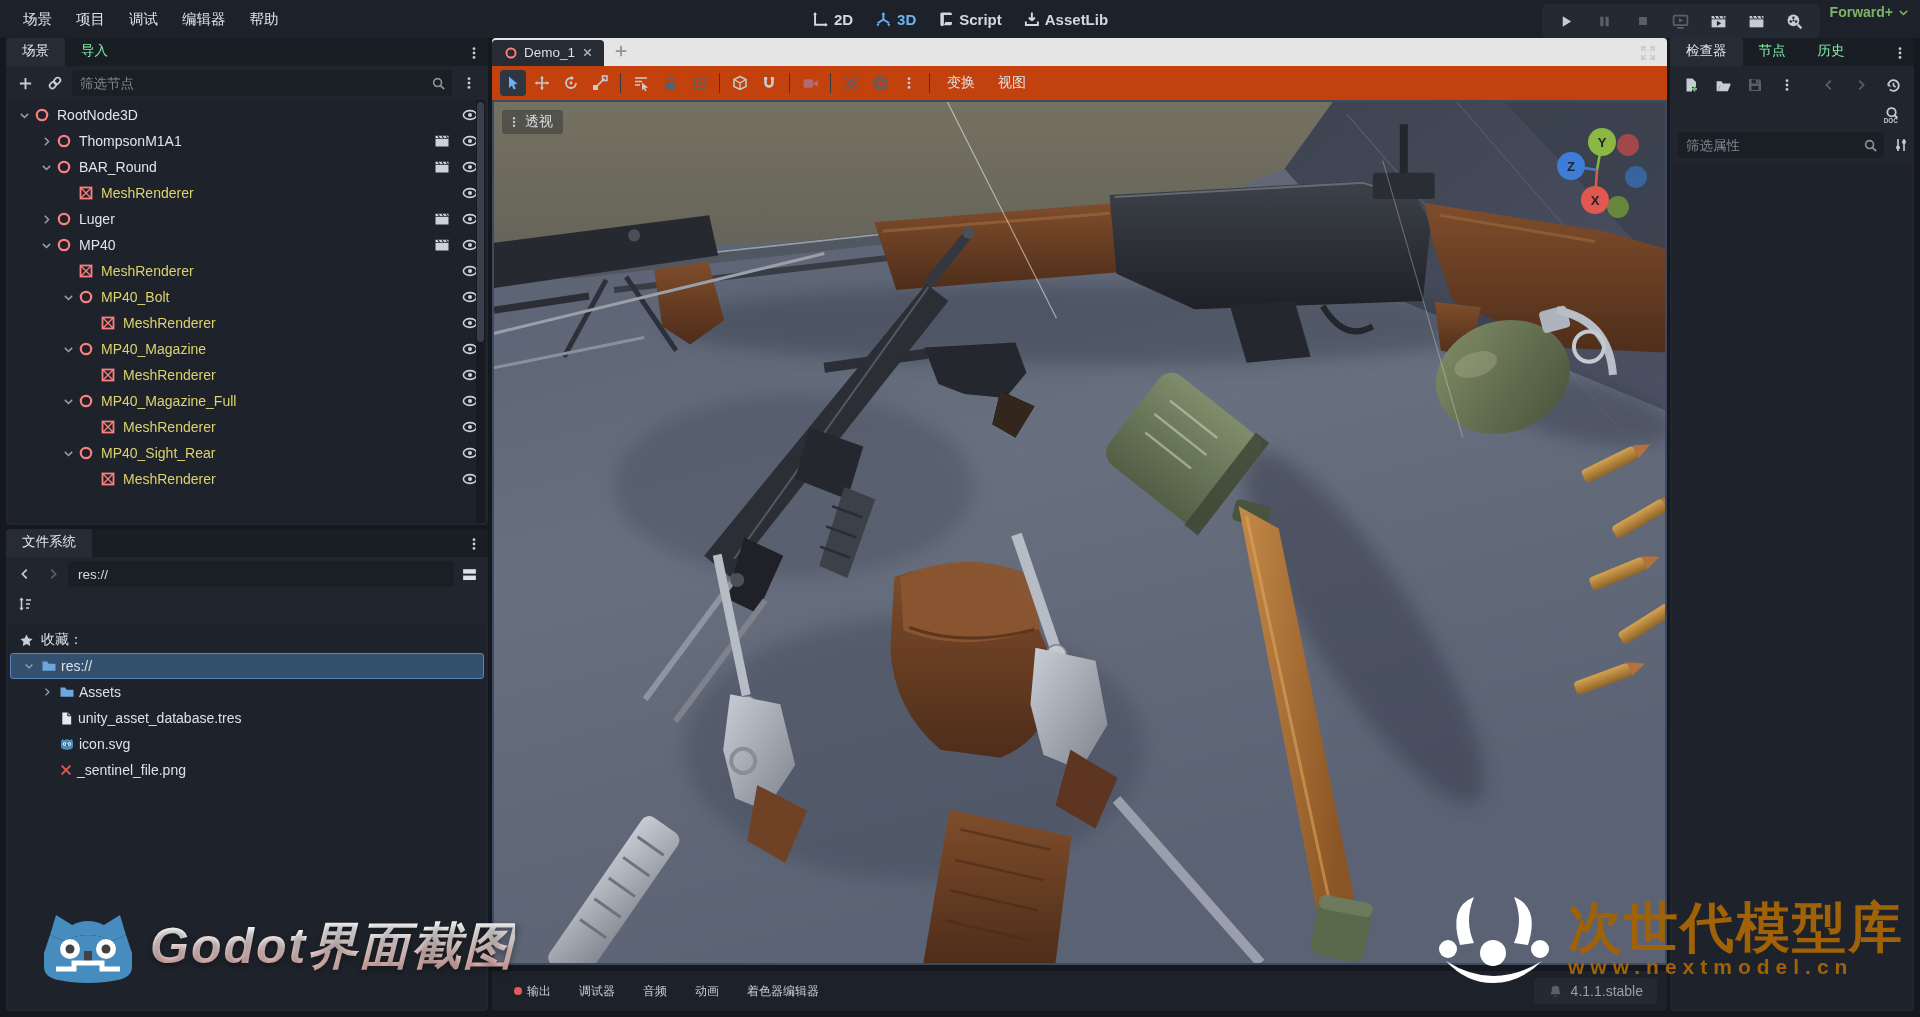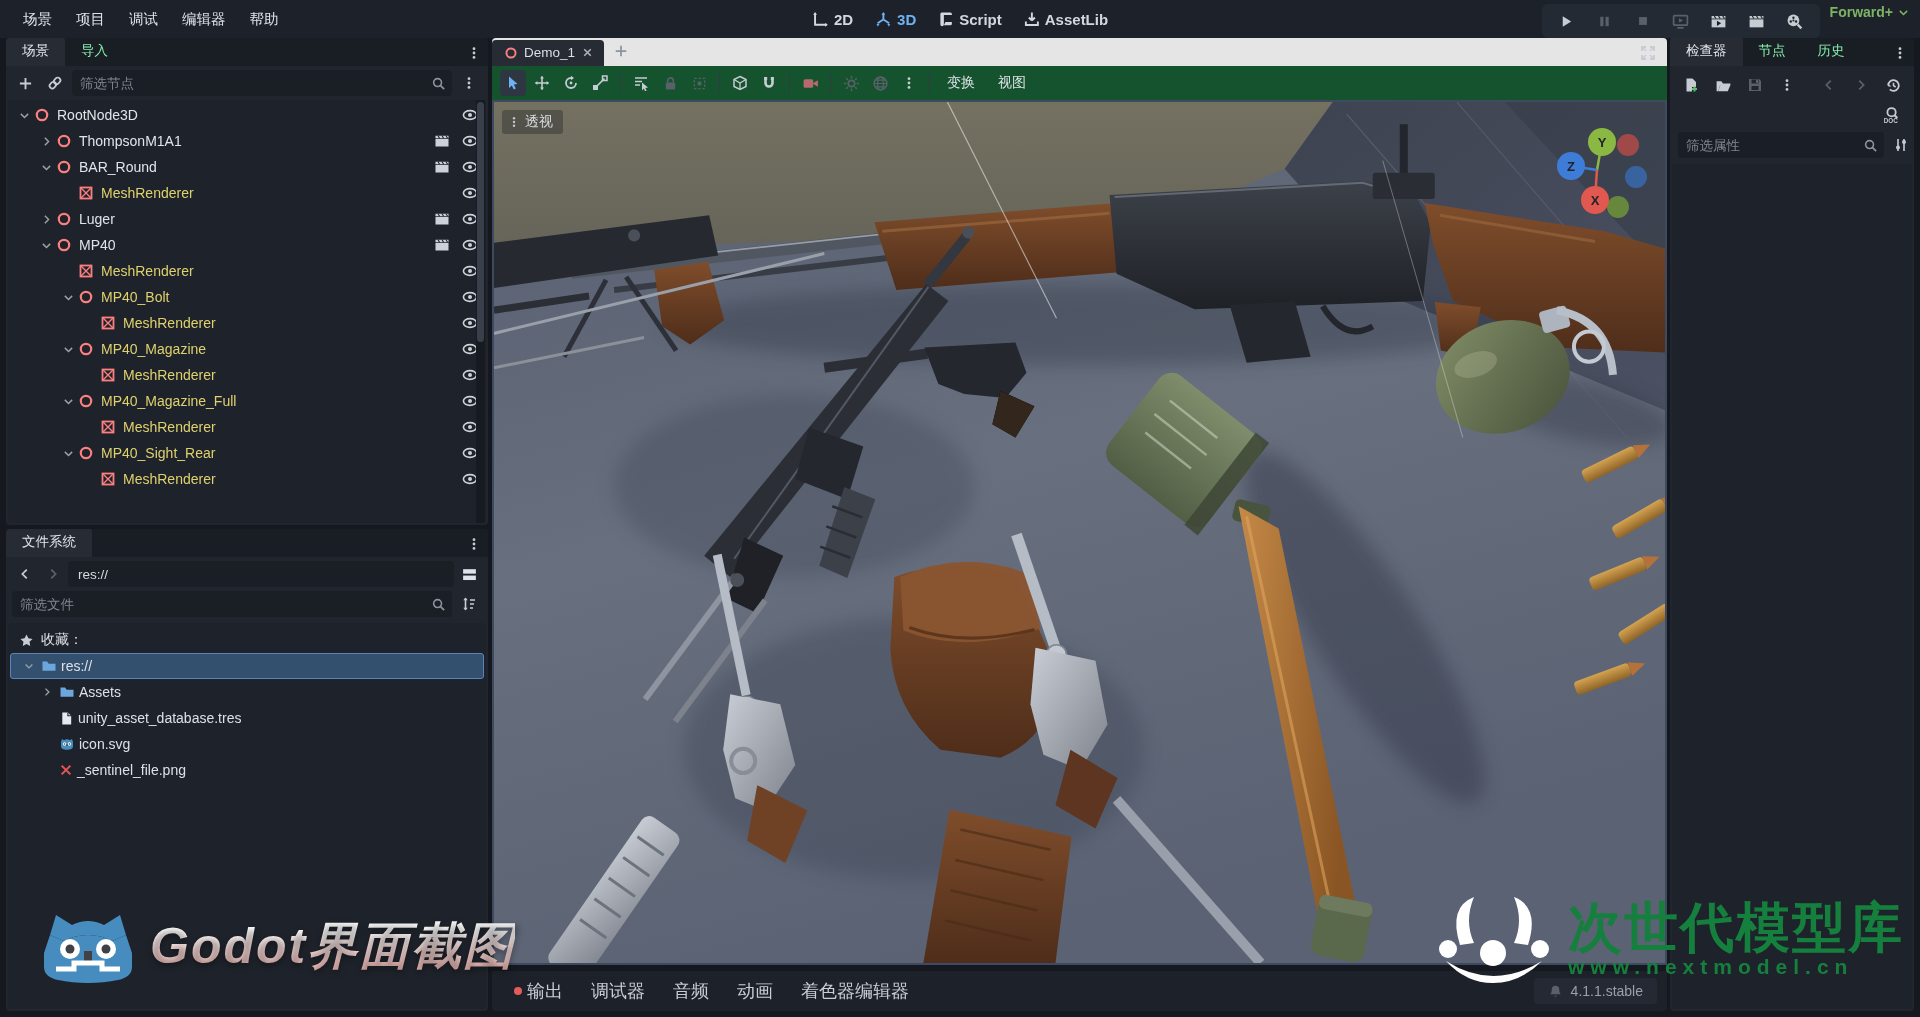--- a/index.html
+++ b/index.html
@@ -55,46 +55,46 @@
   .path-field { flex:1; background:#1a1e25; border-radius:4px; height:26px; display:flex; align-items:center; padding:0 10px; color:#d7dae0; font-size:13.5px; }
   .fs-tree { flex:1; background:#1e222a; margin:2px 2px; border-radius:4px; overflow:hidden; padding-top:4px; }
   .frow { display:flex; align-items:center; height:26px; padding-left:calc(10px + var(--d)*20px); gap:4px; border:1px solid transparent; }
   .frow.selected { background:#33506f; border-color:#5b84b8; border-radius:3px; margin:0 2px; }
   .fl { font-size:14px; color:#dde0e6; white-space:nowrap; }
 
   
   .center { position:absolute; left:492px; top:38px; width:1175px; bottom:6px; }
   .scene-tabs { display:flex; align-items:flex-end; height:28px; background:#e5e5e5; border-radius:4px 4px 0 0; position:relative; }
   .scene-tab { display:flex; align-items:center; gap:6px; background:#262b34; border-radius:4px 4px 0 0; padding:5px 10px 6px 12px; color:#dcdfe5; font-size:13.5px; }
-  .main-toolbar { display:flex; align-items:center; gap:3px; height:34px; background:#14532d; padding:0 8px; }
+  .main-toolbar { display:flex; align-items:center; gap:3px; height:34px; background:#c2410c; padding:0 8px; }
   .tb-menu { padding:4px 10px; color:#dde1e7; font-size:14px; }
   .viewport { position:absolute; left:0; right:0; top:62px; bottom:46px; border:2px solid #3e4a5f; background:#596074; overflow:hidden; }
   .viewport > svg.scene3d { position:absolute; inset:0; width:100%; height:100%; }
   .persp-label { position:absolute; left:8px; top:8px; display:flex; align-items:center; gap:5px; color:#d6d9de; font-size:14px; background:rgba(25,28,34,.35); padding:3px 10px 3px 6px; border-radius:3px; }
   .axis-gizmo { position:absolute; right:14px; top:6px; width:112px; height:112px; }
   .ball { position:absolute; border-radius:50%; display:flex; align-items:center; justify-content:center; font-weight:bold; font-size:13px; color:#20242b; }
   .ball.main { width:28px; height:28px; }
   .ball.dim { width:22px; height:22px; opacity:.85; }
   .bottombar { position:absolute; left:0; right:0; bottom:0; height:40px; background:#1d2129; border-radius:0 0 4px 4px; display:flex; align-items:center; padding:0 10px; gap:4px; }
-  .bb-tab { display:flex; align-items:center; gap:5px; padding:6px 12px; color:#c9cdd4; font-size:18px; border-radius:4px; }
+  .bb-tab { display:flex; align-items:center; gap:5px; padding:6px 12px; color:#c9cdd4; font-size:12px; border-radius:4px; }
   .dot-red { width:8px; height:8px; border-radius:50%; background:#e35b5b; }
   .version-box { margin-left:auto; display:flex; align-items:center; gap:8px; background:#242933; border-radius:4px; padding:5px 14px; color:#9aa0a9; font-size:14px; }
 
   
   .insp-toolrow { display:flex; align-items:center; gap:6px; padding:6px 8px 2px; }
   .insp-row2 { display:flex; justify-content:flex-end; padding:2px 10px; }
   .insp-filter { display:flex; align-items:center; gap:4px; padding:2px 8px 6px; }
   .insp-body { flex:1; background:#1e222a; margin:0 2px 2px; border-radius:4px; }
 
   
   .wm-left { position:absolute; left:42px; bottom:32px; display:flex; align-items:center; gap:16px; z-index:40; }
   .wm-left .txt { font-size:50px; font-weight:bold; font-style:italic; letter-spacing:2px;
      background:linear-gradient(180deg,#ffffff 25%,#f0b9b4 85%); -webkit-background-clip:text; background-clip:text; color:transparent;
      text-shadow:0 3px 6px rgba(0,0,0,.35); }
-  .wm-right { position:absolute; right:16px; bottom:26px; display:flex; align-items:center; gap:10px; z-index:40; color:#15803d; }
+  .wm-right { position:absolute; right:16px; bottom:26px; display:flex; align-items:center; gap:10px; z-index:40; color:#a16207; }
   .wm-right .col { display:flex; flex-direction:column; align-items:flex-start; }
   .wm-right .title { font-size:54px; font-weight:bold; letter-spacing:2px; line-height:1.05; }
   .wm-right .url { font-size:21px; font-weight:bold; letter-spacing:6px; }
 </style>
 </head>
 <body>
 
 <svg width="0" height="0" style="position:absolute">
   <defs>
     <symbol id="i-eye" viewBox="0 0 16 16">
@@ -675,26 +675,20 @@
       <div class="path-field">
           <span>res://</span>
         </div>
       <span class="icon-btn">
           <svg class="i" width="17" height="17" style="color:#dfe2e8">
             <use href="#i-split"></use>
           </svg>
         </span>
     </div>
     <div class="toolrow" style="padding-top:2px">
-      <div class="filter-box">
-        <input type="text" placeholder="筛选文件" style="">
-        <svg class="i" width="15" height="15" style="color:#8d939c">
-            <use href="#i-search"></use>
-          </svg>
-      </div>
       <span class="icon-btn">
           <svg class="i" width="16" height="16">
             <use href="#i-sort"></use>
           </svg>
         </span>
     </div>
     <div class="fs-tree">
       <div class="frow" style="--d:0">
         <svg class="i" width="15" height="15" style="color:#c8ccd3;margin-right:3px">
             <use href="#i-star"></use>

